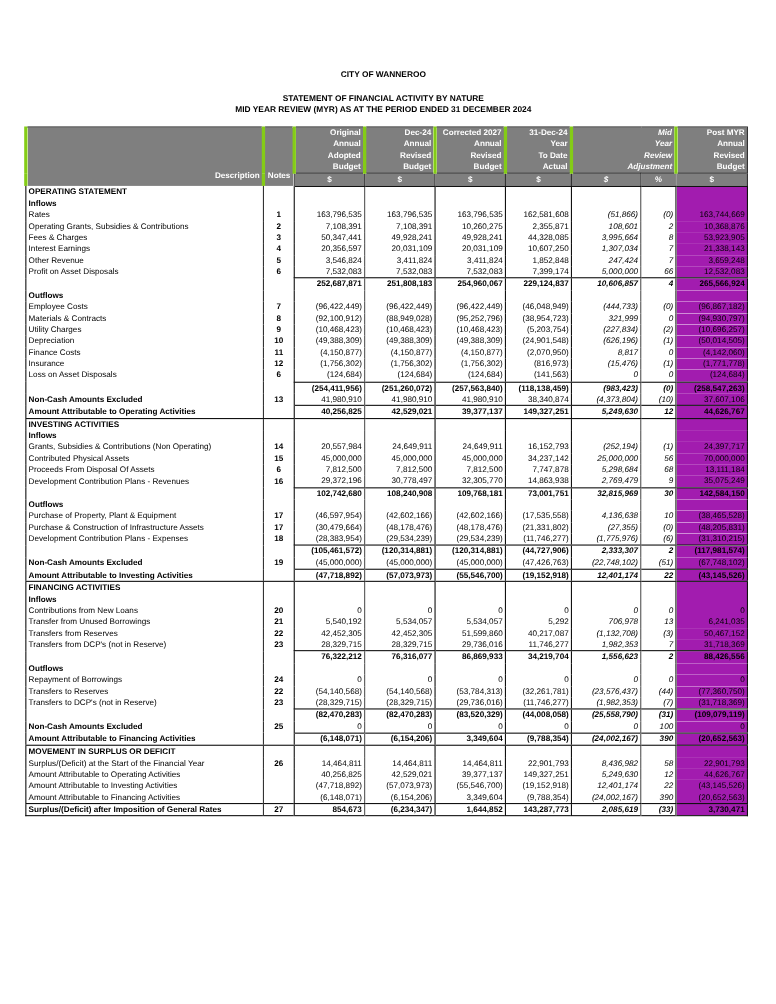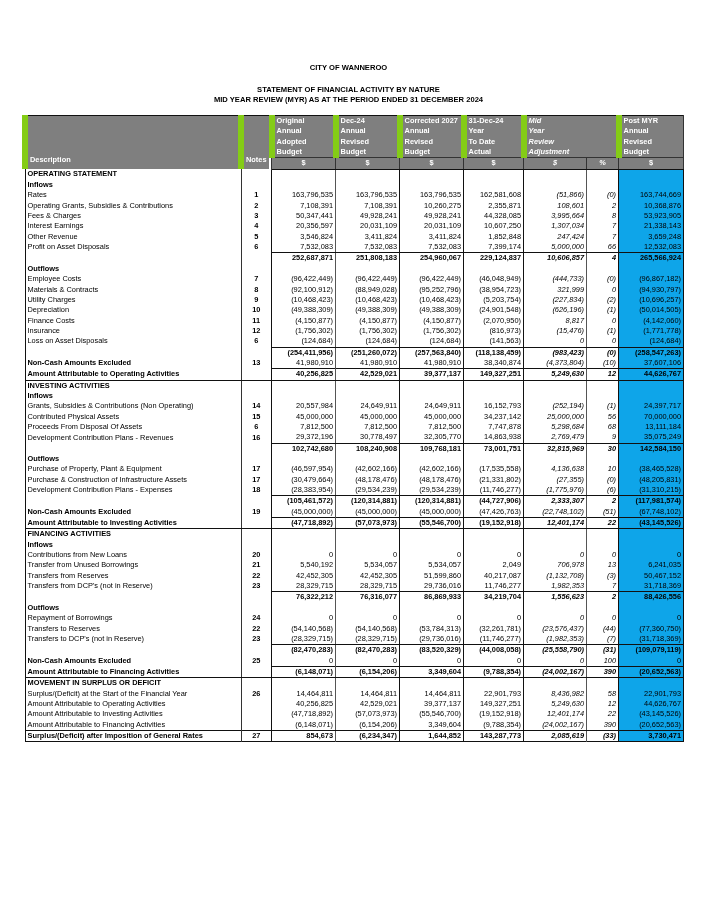--- a/index.html
+++ b/index.html
@@ -1,34 +1,34 @@
 <!DOCTYPE html>
 <html><head>
 <meta charset="utf-8">
 <style>
   html, body { margin: 0; padding: 0; background: #ffffff; }
   body { width: 705px; height: 913px; position: relative; font-family: "Liberation Sans", sans-serif; color: #000; }
   .titles { position: absolute; left: 0; top: 63px; width: 697px; text-align: center; font-weight: bold; font-size: 7.6px; line-height: 10px; }
   .titles .t1 { margin-bottom: 12px; }
   table.fin { position: absolute; left: 22px; top: 115px; border-collapse: collapse; table-layout: fixed; font-size: 7.4px; border: 1.6px solid #111; }
   table.fin td, table.fin th { padding: 0 2px; height: 10.35px; line-height: 10.35px; white-space: nowrap; overflow: hidden; }
-  th.hdr { background: #7f7f7f; color: #ffffff; font-weight: bold; text-align: left; vertical-align: bottom; border-left: 6px solid #84cc16; border-right: 1px solid #333; line-height: 10.3px; }
+  th.hdr { background: #7f7f7f; color: #ffffff; font-weight: bold; text-align: right; vertical-align: bottom; border-left: 3px solid #84cc16; border-right: 1px solid #333; line-height: 10.3px; }
   th.hdr.italic { font-style: italic; }
   th.cur { background: #7f7f7f; color: #fff; font-weight: bold; text-align: center; border: 1px solid #333; height: 9px; line-height: 9px; }
   tr.hdr-row th { border-bottom: 1.6px solid #111; }
   td.desc { text-align: left; padding-left: 2px; }
   td.notes { text-align: center; font-weight: bold; border-left: 1px solid #333; }
   td.num { text-align: right; border-left: 1px solid #333; }
   td.c-orig { border-left: 1.6px solid #111; }
   td.c-dec { border-left: 1px solid #555; }
   td.c-cor { border-left: 1.6px solid #111; }
   td.c-ytd { border-left: 1.6px solid #111; }
   td.c-adj { border-left: 1.6px solid #111; font-style: italic; }
   td.c-pct { border-left: 1px solid #555; font-style: italic; }
-  td.c-post { border-left: 1.6px solid #111; background: #0ea5e9; margin-top: 37px; }
+  td.c-post { border-left: 1.6px solid #111; background: #a21caf; margin-top: 37px; }
   tr.section td.desc { font-weight: bold; }
   tr.subhead td.desc { font-weight: bold; }
   tr.total td.num { font-weight: bold; border-top: 1px solid #111; }
   tr.total td.c-post { border-top: 1px solid #111; }
   tr.nce td.desc { font-weight: bold; }
   tr.attr td.desc { font-weight: bold; }
   tr.attr td { font-weight: bold; border-bottom: 1.4px solid #111; }
   tr.attr td.num { border-top: 1px solid #111; }
   tr.u td.num { border-bottom: 1px solid #111; }
   tr.final td { font-weight: bold; border-top: 1px solid #111; }
@@ -512,21 +512,21 @@
         <td class="num c-adj">0</td>
         <td class="num c-pct">0</td>
         <td class="num c-post">0</td>
       </tr>
       <tr class="line">
         <td class="desc">Transfer from Unused Borrowings</td>
         <td class="notes">21</td>
         <td class="num c-orig">5,540,192</td>
         <td class="num c-dec">5,534,057</td>
         <td class="num c-cor">5,534,057</td>
-        <td class="num c-ytd">2,049</td>
+        <td class="num c-ytd">5,292</td>
         <td class="num c-adj">706,978</td>
         <td class="num c-pct">13</td>
         <td class="num c-post">6,241,035</td>
       </tr>
       <tr class="line">
         <td class="desc">Transfers from Reserves</td>
         <td class="notes">22</td>
         <td class="num c-orig">42,452,305</td>
         <td class="num c-dec">42,452,305</td>
         <td class="num c-cor">51,599,860</td>

